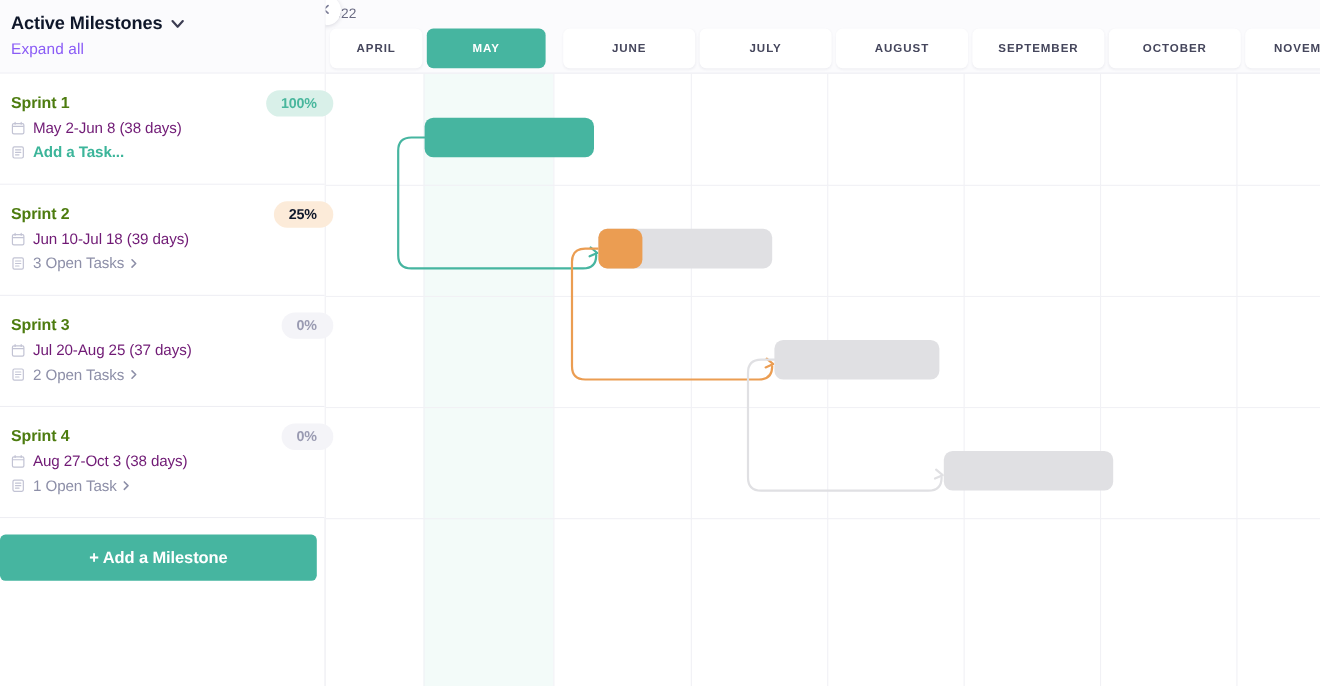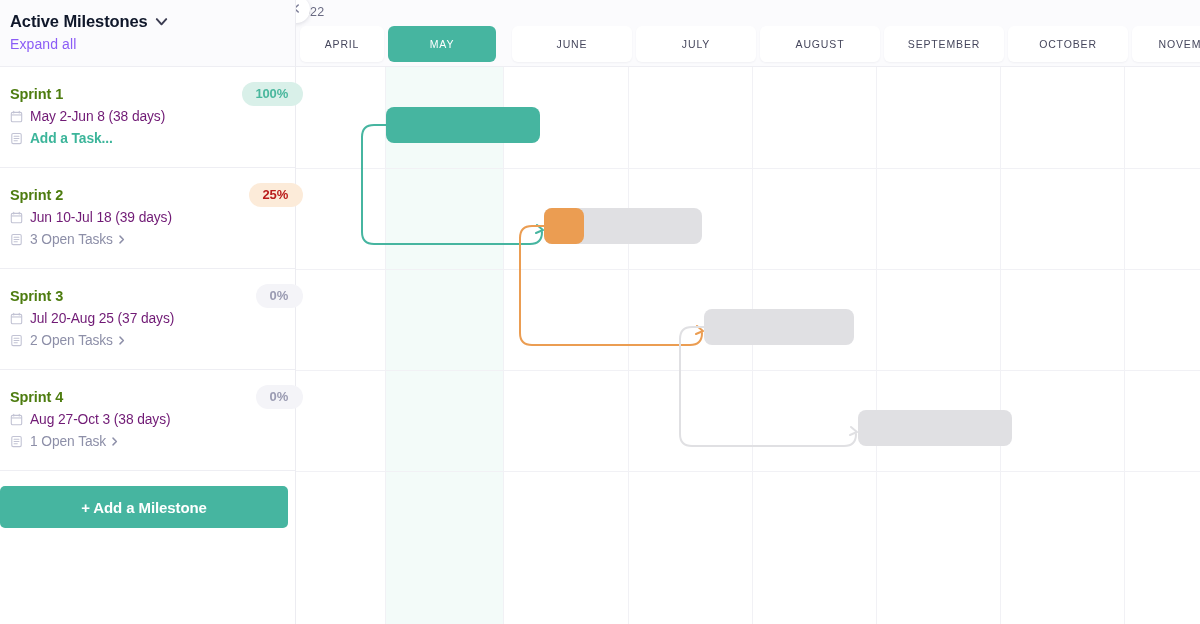--- a/index.html
+++ b/index.html
@@ -55,21 +55,21 @@
   .chev-right { width: 9px; height: 11px; display:block; color:#8d8fa8;}
 
   .pct-badge {
     position: absolute; right: -8px; top: 15px;
     padding: 4px 15px 5px 14px;
     border-radius: 12px;
     font-size: 13px; font-weight: bold;
     letter-spacing: -0.2px;
   }
   .pct-100 { background: #d9f0e9; color: #49b79d; }
-  .pct-25  { background: #fcebd9; color: #b91c1c; }
+  .pct-25  { background: #fcebd9; color: #0f172a; }
   .pct-0   { background: #f4f4f8; color: #9a9bb2; }
 
   #add-milestone {
     position: absolute; left: 0; top: 486px;
     width: 288px; height: 42px;
     background: #46b5a0;
     border: none; border-radius: 5px;
     color: #ffffff; font-size: 15px; font-weight: bold;
     font-family: "Liberation Sans", sans-serif;
     letter-spacing: -0.1px; cursor: pointer;
@@ -93,21 +93,21 @@
     text-align: left;
     font-size: 12.5px; color: #6a6b83; letter-spacing: 0.1px;
   }
   #months { position: absolute; top: 26px; left: 0; height: 36px; width: 904px; }
   .month-cell {
     position: absolute; top: 0; height: 36px;
     background: #ffffff;
     border-radius: 6px;
     box-shadow: 0 1px 2px rgba(60,60,90,0.055);
     display: flex; align-items: center; justify-content: center;
-    font-size: 10.5px; font-weight: normal; letter-spacing: 0.85px;
+    font-size: 10.5px; font-weight: bold; letter-spacing: 0.85px;
     color: #45465c;
   }
   .month-cell.current { background: #46b5a0; color: #ffffff; box-shadow: none; }
 
   #grid { position: absolute; left: 0; top: 67px; width: 904px; height: 557px; }
   .vline { position: absolute; top: 0; width: 1px; height: 557px; background: #f1f1f5; }
   .hline { position: absolute; left: 0; width: 904px; height: 1px; background: #f1f1f5; }
   .today-col { position: absolute; top: 0; height: 557px; background: #f3fbf9; }
 
   #bars { position: absolute; left: 0; top: 67px; width: 904px; height: 557px; }

